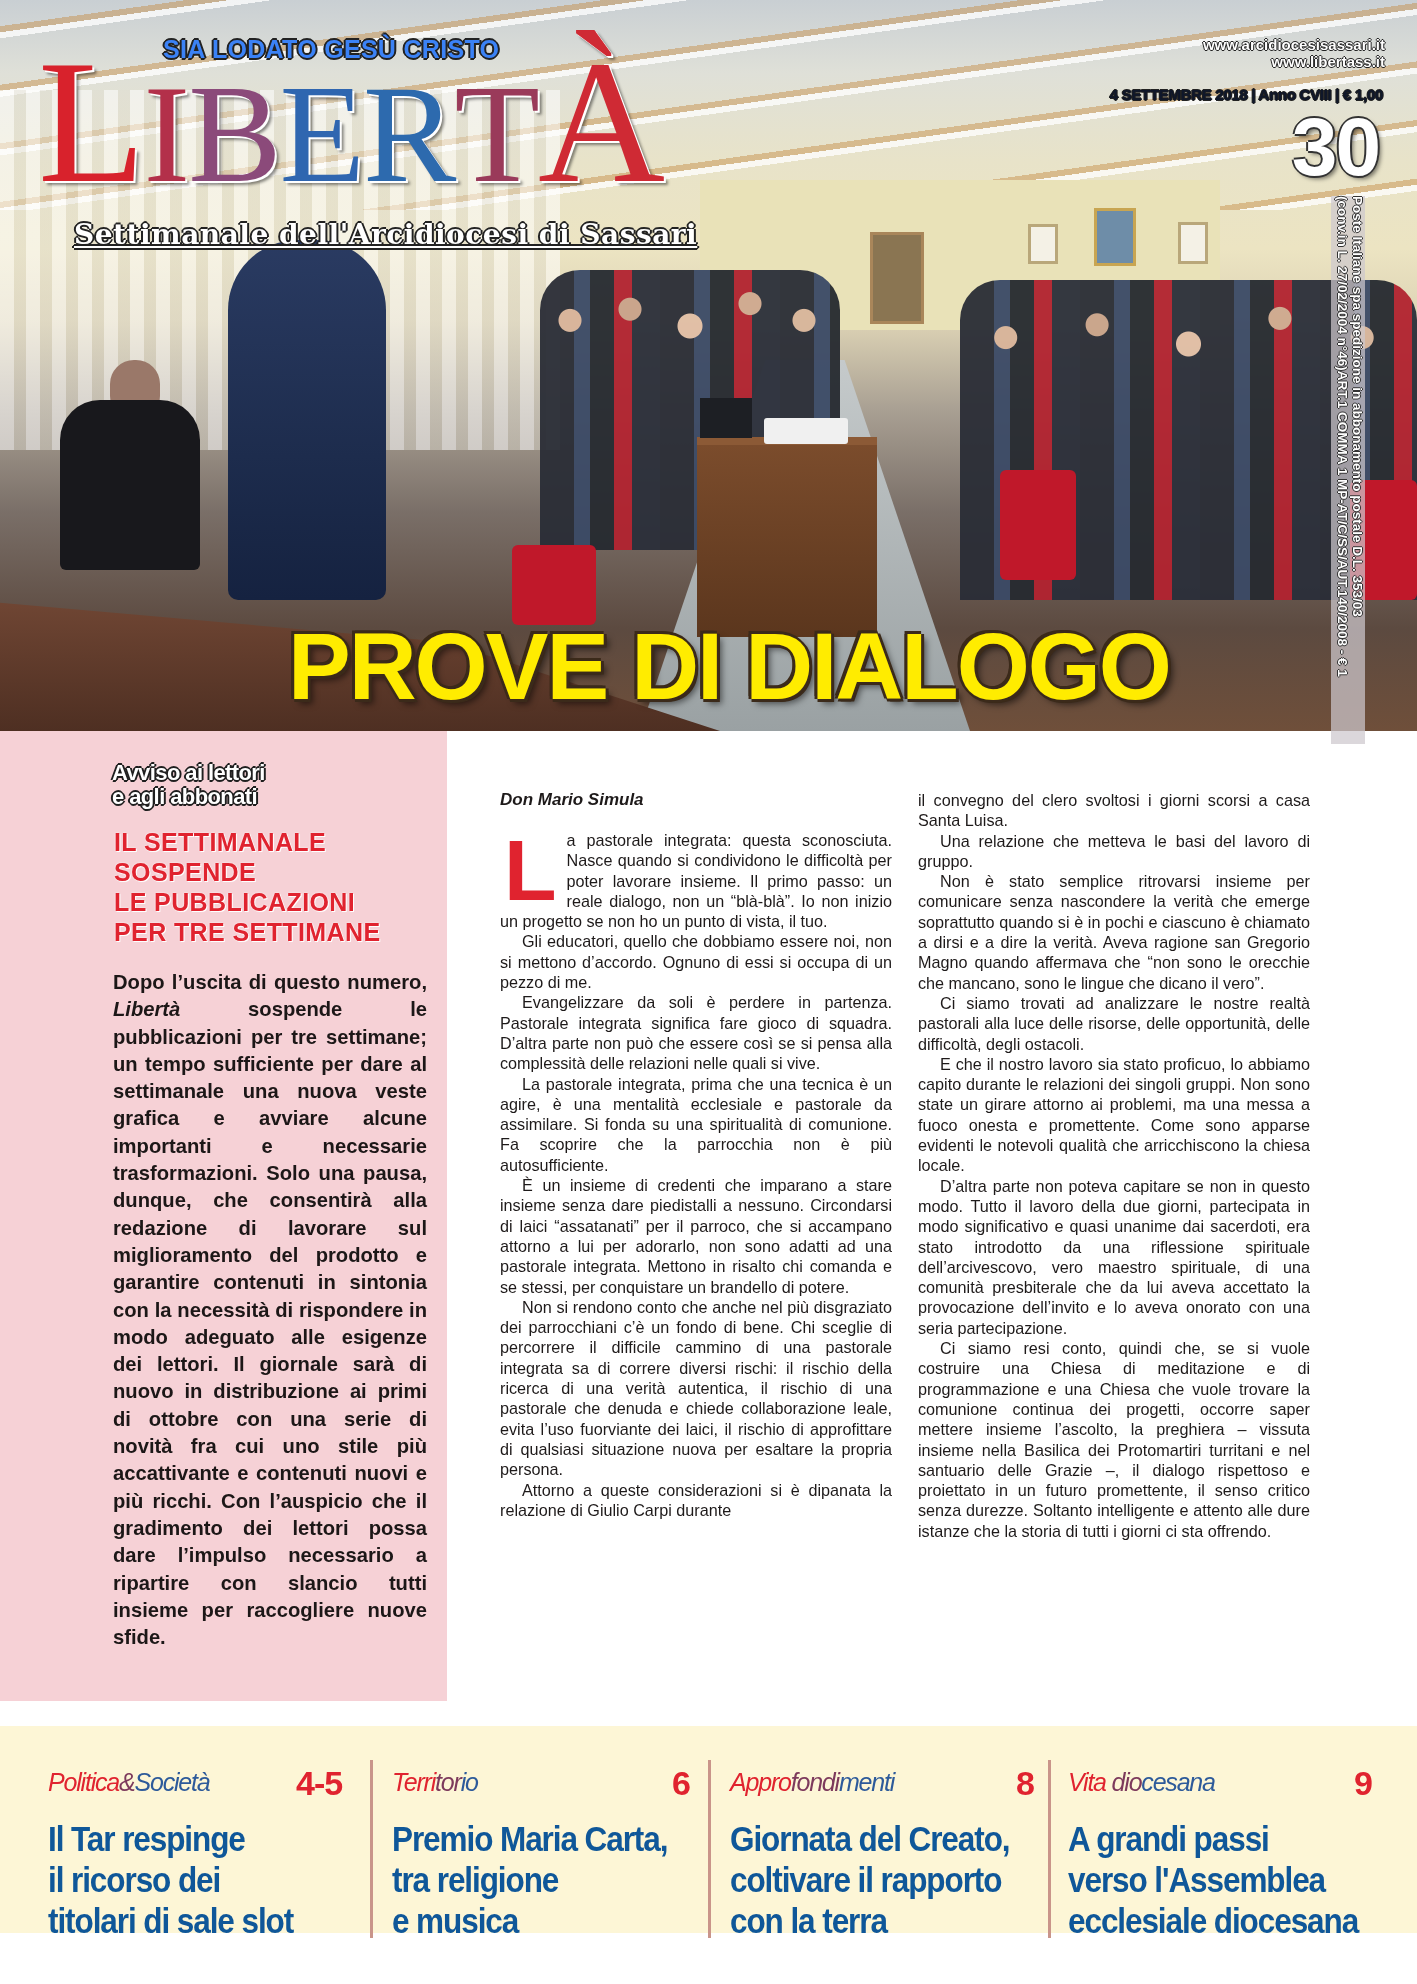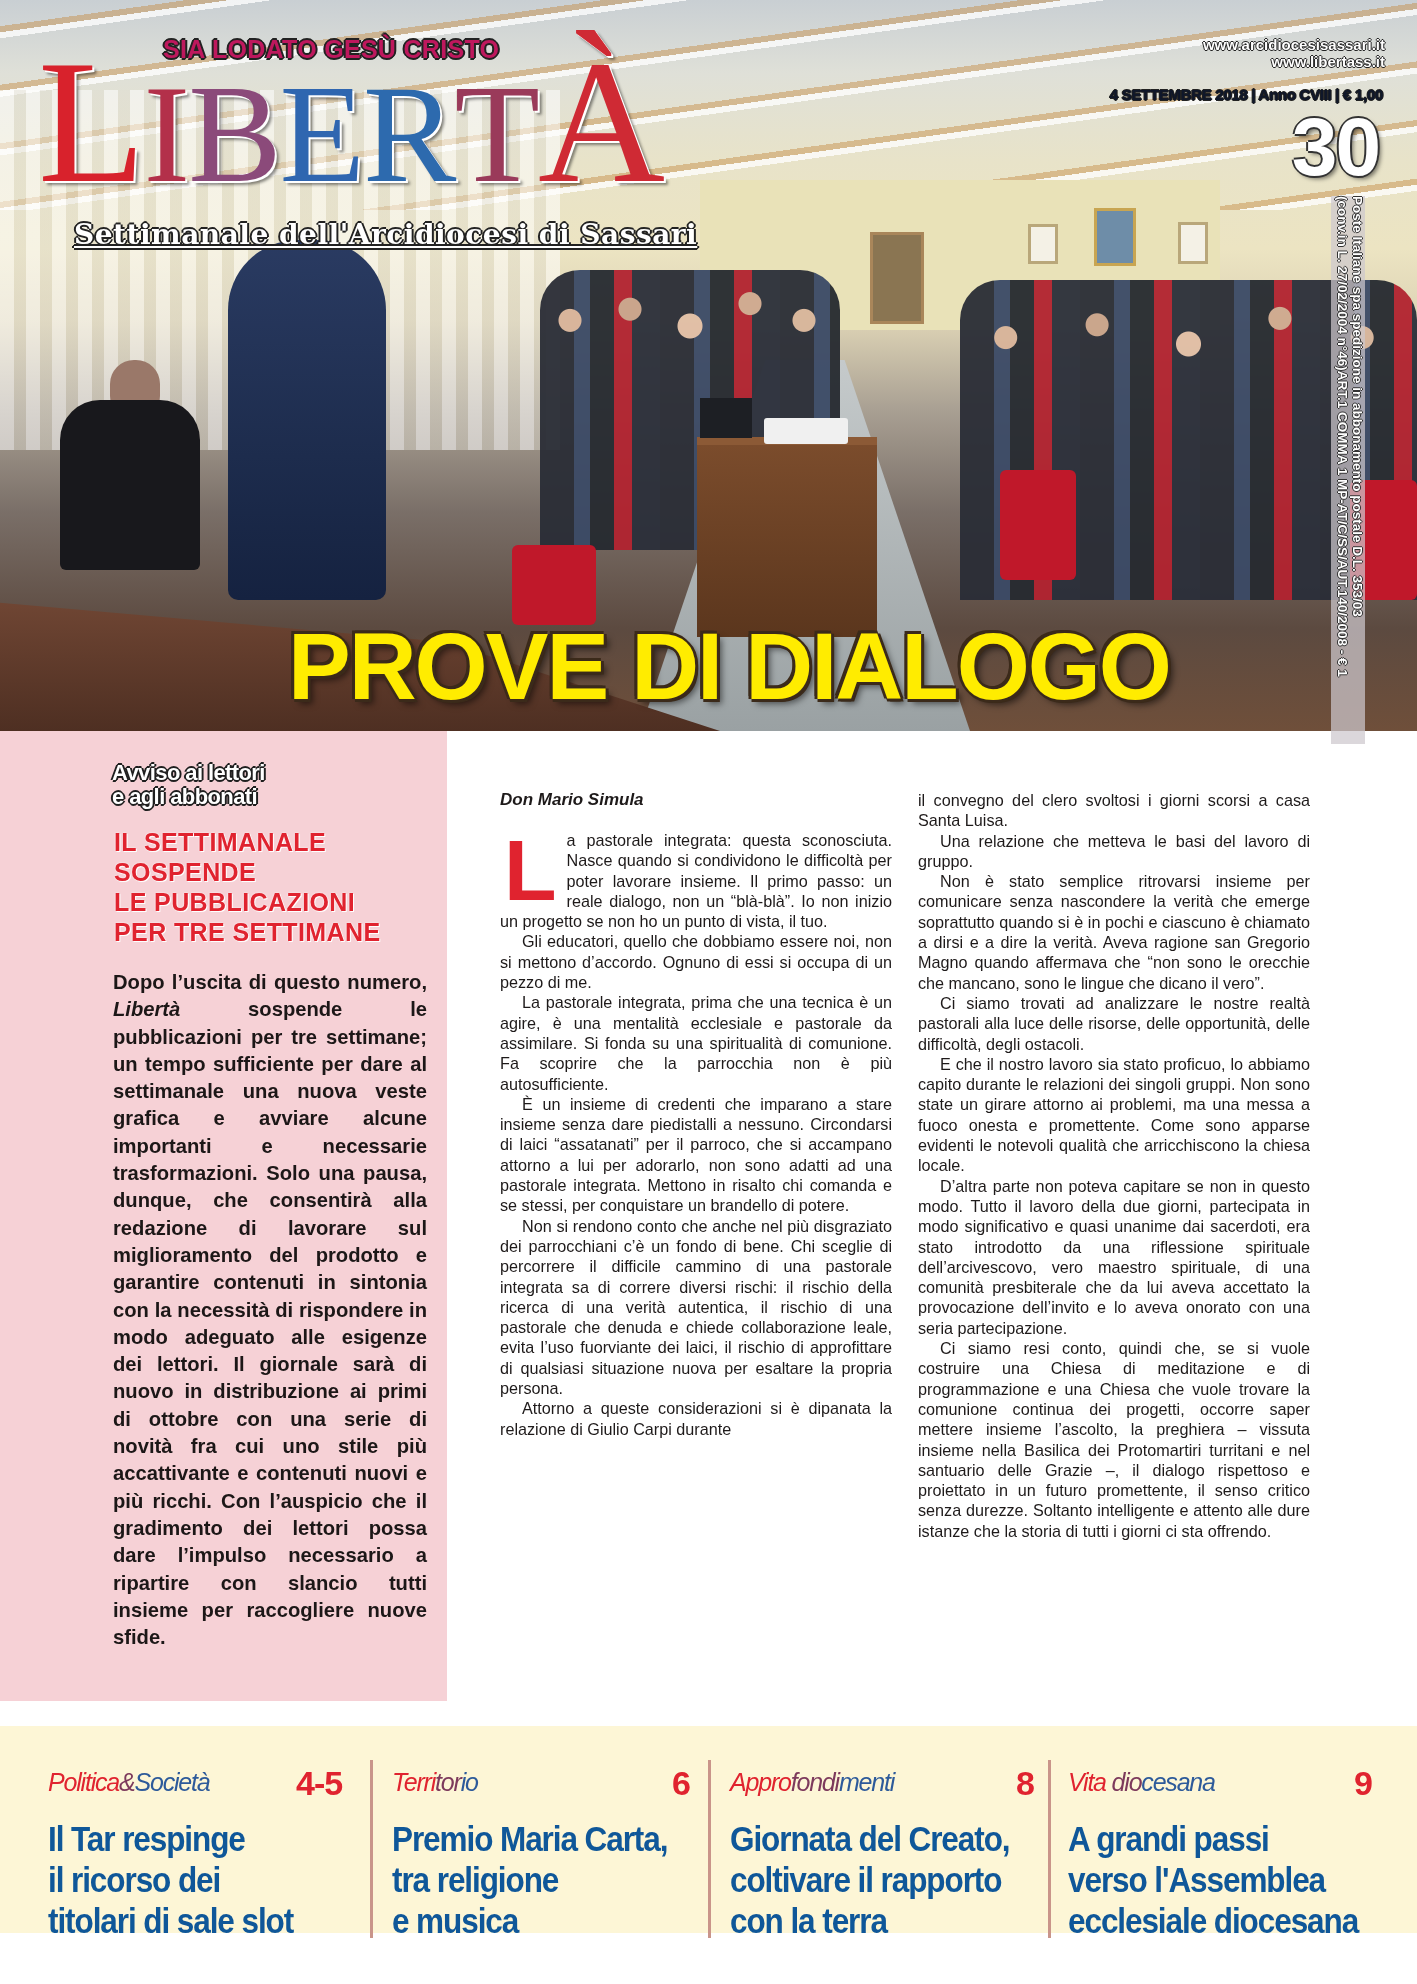--- a/index.html
+++ b/index.html
@@ -47,21 +47,21 @@
   .laptop { position: absolute; left: 700px; top: 398px; width: 52px; height: 40px; background: #1d1f24; }
   .speaker { position: absolute; left: 228px; top: 240px; width: 158px; height: 360px;
     background: linear-gradient(180deg, #2a3b62 0%, #1d2c4d 60%, #152240 100%);
     border-radius: 70px 70px 10px 10px; }
   .speaker-head { position: absolute; left: 270px; top: 252px; width: 82px; height: 96px; background: #d49c86; border-radius: 40px 40px 36px 36px; }
   .bishop { position: absolute; left: 60px; top: 400px; width: 140px; height: 170px; background: #18181c; border-radius: 40px 40px 6px 6px; }
   .bishop-head { position: absolute; left: 110px; top: 360px; width: 50px; height: 60px; background: #9a7869; border-radius: 24px; }
   .desk { position: absolute; left: 0; top: 560px; width: 720px; height: 171px; background: linear-gradient(180deg, #7a4d39, #4e2f22); clip-path: polygon(0 25%, 62% 48%, 100% 100%, 0 100%); }
 
   
-  .slogan { position: absolute; left: 163px; top: 35px; font: 700 25px "Liberation Sans", sans-serif; color: #be185d; letter-spacing: .3px;
+  .slogan { position: absolute; left: 163px; top: 35px; font: 700 25px "Liberation Sans", sans-serif; color: #3b82f6; letter-spacing: .3px;
     text-shadow: -2px 0 #222, 2px 0 #222, 0 -2px #222, 0 2px #222, 1px 1px #222, -1px -1px #222; }
   .logo { position: absolute; left: 38px; top: 34px; font-family: "Liberation Serif", serif; font-size: 176px; line-height: 176px; letter-spacing: -2px;
     text-shadow: 2px 2px 0 #ffffff, 4px 4px 3px rgba(0,0,0,.45); font-weight: 400; }
   .logo span { display: inline-block; }
   .logo .big { font-size: 176px; }
   .logo .sm { font-size: 140px; }
   .tagline { position: absolute; left: 74px; top: 218px; font: 700 28px "DejaVu Serif", serif; color: #fff; letter-spacing: .5px;
     text-shadow: -2px 0 #222, 2px 0 #222, 0 -2px #222, 0 2px #222, 1px 1px #222, -1px -1px #222; text-decoration: underline; }
   .websites { position: absolute; right: 32px; top: 36px; text-align: right; font: 700 15px "Liberation Sans", sans-serif; color: #fff; line-height: 17px;
     text-shadow: -1px 0 #222, 1px 0 #222, 0 -1px #222, 0 1px #222; }
@@ -162,20 +162,21 @@
     <div>LE PUBBLICAZIONI</div>
     <div>PER TRE SETTIMANE</div>
   </div>
   <div class="notice-body"><span>Dopo l’uscita di questo numero, </span><i>Libertà</i><span> sospende le pubblicazioni per tre settimane; un tempo sufficiente per dare al settimanale una nuova veste grafica e avviare alcune importanti e necessarie  trasformazioni. Solo una pausa, dunque, che consentirà alla redazione di lavorare sul miglioramento del prodotto e garantire  contenuti in sintonia con la necessità di rispondere in modo adeguato alle esigenze dei lettori. Il giornale sarà di nuovo in distribuzione ai primi di ottobre con una serie di novità fra cui uno stile più accattivante e contenuti nuovi e più ricchi. Con l’auspicio che il gradimento dei lettori possa dare l’impulso necessario a ripartire con slancio tutti insieme per raccogliere nuove sfide.</span></div>
 </div>
 
 <div class="byline">Don Mario Simula</div>
 <div class="col c-mid">
   <p class="first"><span class="dropcap">L</span><span>a pastorale integrata: questa sconosciuta. Nasce quando si condividono le difficoltà per poter lavorare insieme. Il primo passo: un reale dialogo, non un “blà-blà”. Io non inizio un progetto se non ho un punto di vista, il tuo.</span></p>
   <p>Gli educatori, quello che dobbiamo essere noi, non si mettono d’accordo. Ognuno di essi si occupa di un pezzo di me.</p>
+  <p>Evangelizzare da soli è perdere in partenza. Pastorale integrata significa fare gioco di squadra. D’altra parte non può che essere così se si pensa alla complessità delle relazioni nelle quali si vive.</p>
   <p>La pastorale integrata, prima che una tecnica è un agire, è una mentalità ecclesiale e pastorale da assimilare. Si fonda su una spiritualità di comunione. Fa scoprire che la parrocchia non è più autosufficiente.</p>
   <p>È un insieme di credenti che imparano a stare insieme senza dare piedistalli a nessuno. Circondarsi di laici “assatanati” per il parroco, che si accampano attorno a lui per adorarlo, non sono adatti ad una pastorale integrata. Mettono in risalto chi comanda e se stessi, per conquistare un brandello di potere.</p>
   <p>Non si rendono conto che anche nel più disgraziato dei parrocchiani c’è un fondo di bene. Chi sceglie di percorrere il difficile cammino di una pastorale integrata sa di correre diversi rischi: il rischio della ricerca di una verità autentica, il rischio di una pastorale che denuda e chiede collaborazione leale, evita l’uso fuorviante dei laici, il rischio di approfittare di qualsiasi situazione nuova per esaltare la propria persona.</p>
   <p>Attorno a queste considerazioni si è dipanata la relazione di Giulio Carpi durante</p>
 </div>
 <div class="col c-right">
   <p class="noind">il convegno del clero svoltosi i giorni scorsi a casa Santa Luisa.</p>
   <p>Una relazione che metteva le basi del lavoro di gruppo.</p>
   <p>Non è stato semplice ritrovarsi insieme per comunicare senza nascondere la verità che emerge soprattutto quando si è in pochi e ciascuno è chiamato a dirsi e a dire la verità. Aveva ragione san Gregorio Magno quando affermava  che “non sono le orecchie che mancano, sono le lingue che dicano il vero”.</p>
   <p>Ci siamo trovati ad analizzare le nostre realtà pastorali alla luce delle risorse, delle opportunità, delle difficoltà, degli ostacoli.</p>

